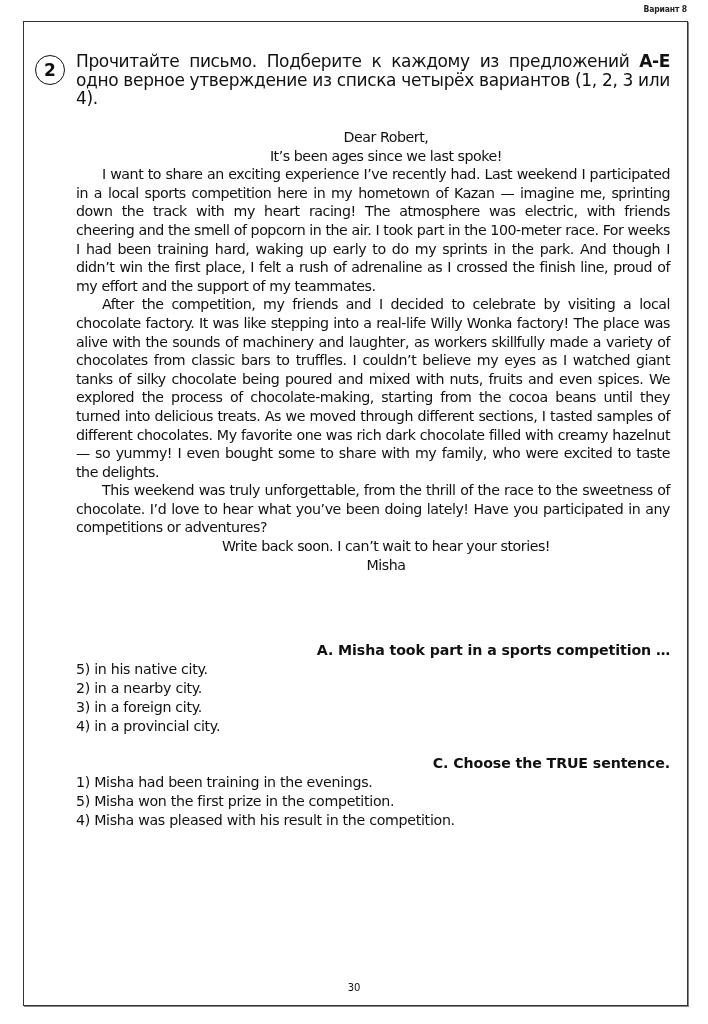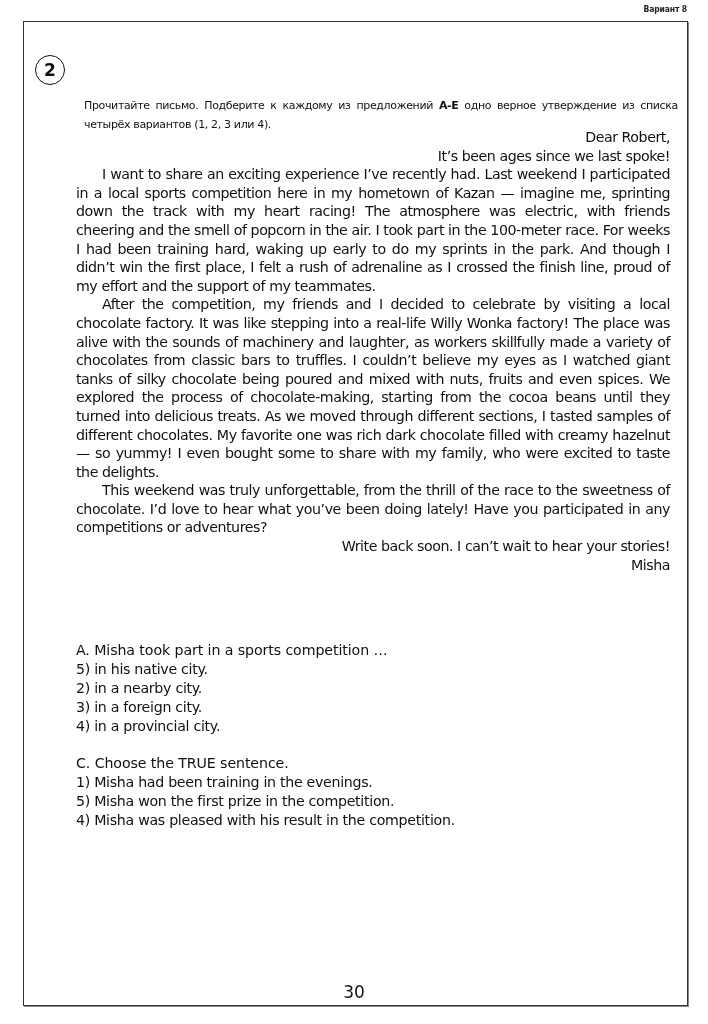--- a/index.html
+++ b/index.html
@@ -18,41 +18,40 @@
     border: 1.6px solid #333; box-sizing: border-box;
     box-shadow: 1px 1px 0 #888;
   }
   .task-num {
     position: absolute; left: 35px; top: 55px; width: 30px; height: 30px;
     border: 1.8px solid #111; border-radius: 50%;
     display: flex; align-items: center; justify-content: center;
     font-weight: bold; font-size: 17px; box-sizing: border-box;
   }
   .instr {
-    position: absolute; left: 84px; top: 52px; width: 594px;
-    font-size: 11px; line-height: 18.5px; text-align: justify;
+    position: absolute; left: 76px; top: 52px; width: 594px;
+    font-size: 17px; line-height: 18.5px; text-align: justify;
     letter-spacing: -0.35px;
-    margin-top: 45px;
   }
   .instr b { font-weight: bold; }
   .letter {
     position: absolute; left: 76px; top: 128px; width: 594px;
     font-size: 14.2px; line-height: 18.6px; letter-spacing: -0.45px;
   }
   .letter p { margin: 0; text-align: justify; text-indent: 26px; }
-  .letter p.short { text-align: right; }
+  .letter p.short { text-align: center; }
   .questions {
     position: absolute; left: 76px; top: 641px; width: 594px;
     font-size: 14.2px; line-height: 19px; letter-spacing: -0.3px;
   }
   .q { margin-bottom: 18px; }
-  .q-title { font-weight: normal; letter-spacing: -0.1px; }
+  .q-title { font-weight: bold; letter-spacing: -0.1px; text-align: right; }
   .page-num {
     position: absolute; left: 0; width: 708px; top: 982px; text-align: center;
-    font-size: 17px;
+    font-size: 10px;
   }
 </style>
 </head>
 <body>
 
 <div class="variant">Вариант 8</div>
 
 <div class="frame"></div>
 
 <div class="task-num">

